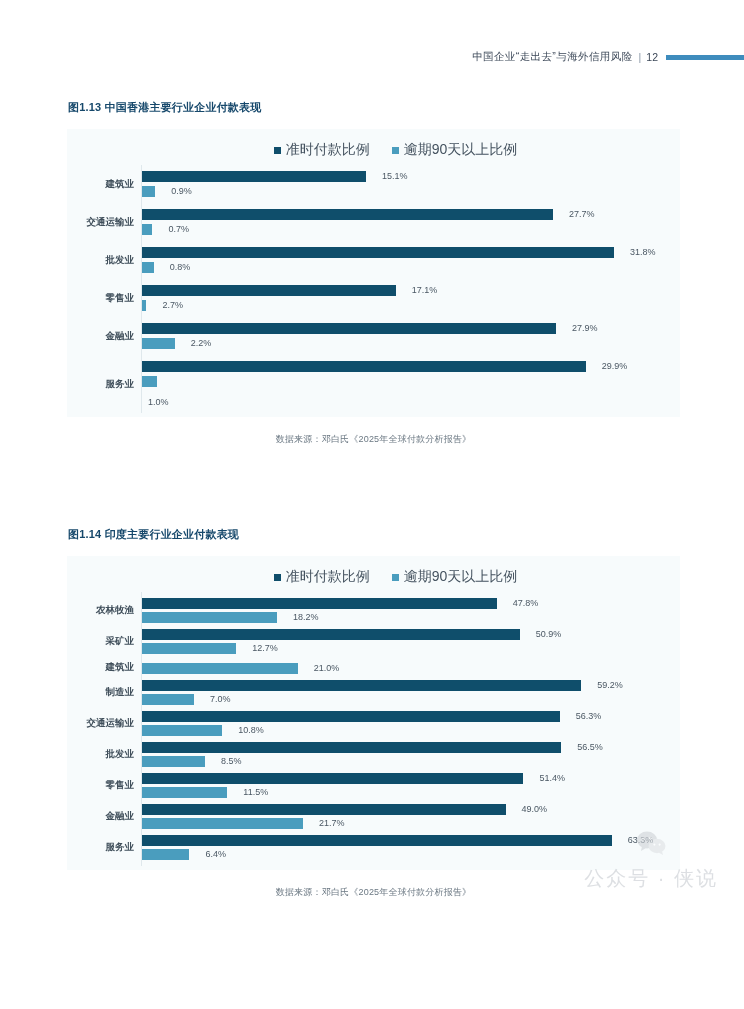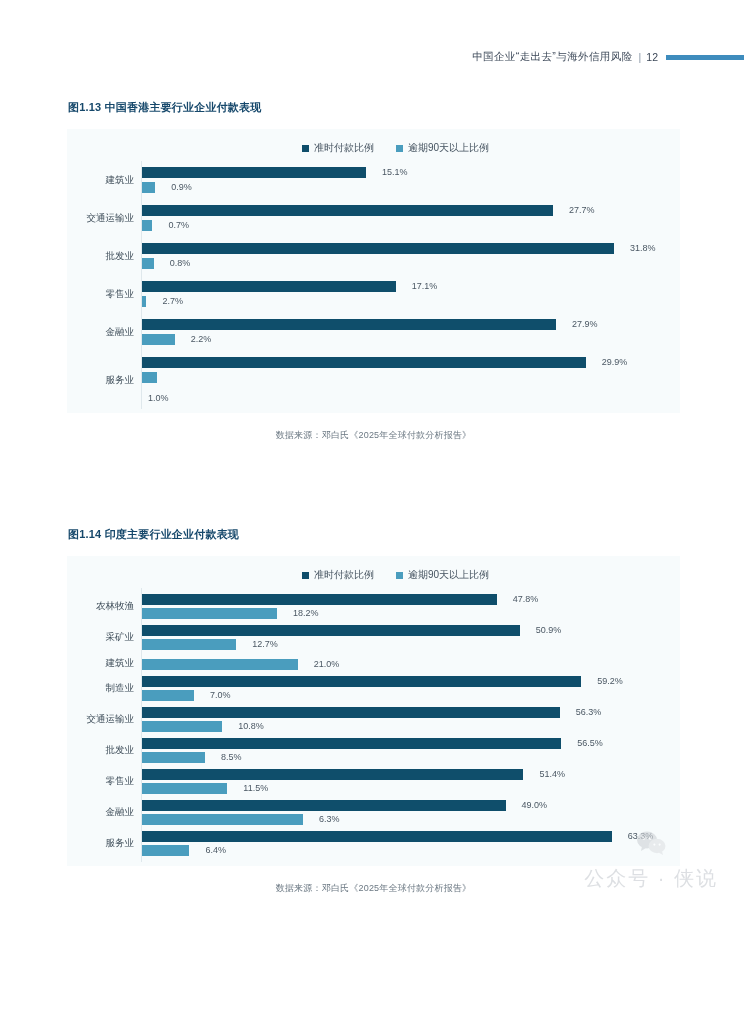--- a/index.html
+++ b/index.html
@@ -81,21 +81,21 @@
     display: flex;
     align-items: center;
     gap: 5px;
   }
   .legend-swatch {
     width: 7px;
     height: 7px;
     display: inline-block;
   }
   .legend-label {
-    font-size: 10px;
+    font-size: 14px;
     color: #44525f;
     white-space: nowrap;
   }
 
   .plot {
     position: relative;
     padding: 6px 0 10px 0;
   }
   
   .axis-line {
@@ -112,20 +112,21 @@
     align-items: center;
   }
   .cat-label {
     width: 74px;
     text-align: right;
     padding-right: 7px;
     font-size: 9.5px;
     color: #3f4e5a;
     white-space: nowrap;
     flex: 0 0 74px;
+    font-weight: bold;
   }
   .bars {
     position: relative;
     flex: 1 1 auto;
     padding-left: 1px;
   }
   .barline {
     display: flex;
     white-space: nowrap;
     gap: 10px;
@@ -399,21 +400,21 @@
             <div class="row-gap" style="height: 6px;"></div>
             <div class="row">
               <div class="cat-label">金融业</div>
               <div class="bars">
                 <div class="barline">
                   <span class="bar primary" style="width: 363.58px; background: rgb(15, 78, 107);"></span>
                   <span class="bar-value">49.0%</span>
                 </div>
                 <div class="barline" style="margin-top: 3px;">
                   <span class="bar secondary" style="width: 161.014px; background: rgb(74, 157, 190);"></span>
-                  <span class="bar-value">6.3%</span>
+                  <span class="bar-value">21.7%</span>
                 </div>
               </div>
             </div>
             <div class="row-gap" style="height: 6px;"></div>
             <div class="row">
               <div class="cat-label">服务业</div>
               <div class="bars">
                 <div class="barline">
                   <span class="bar primary" style="width: 469.686px; background: rgb(15, 78, 107);"></span>
                   <span class="bar-value">63.3%</span>

